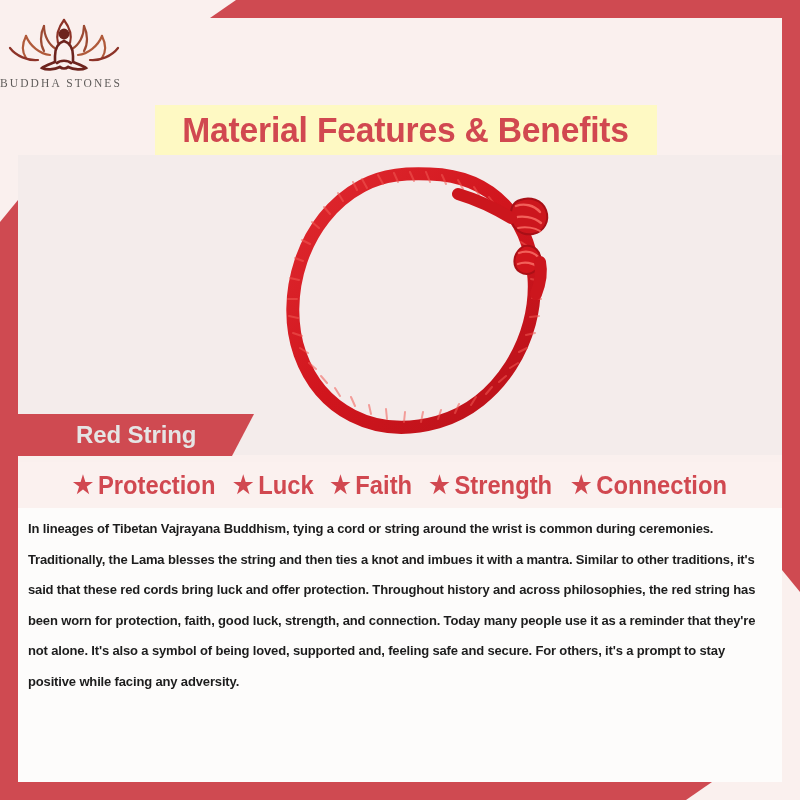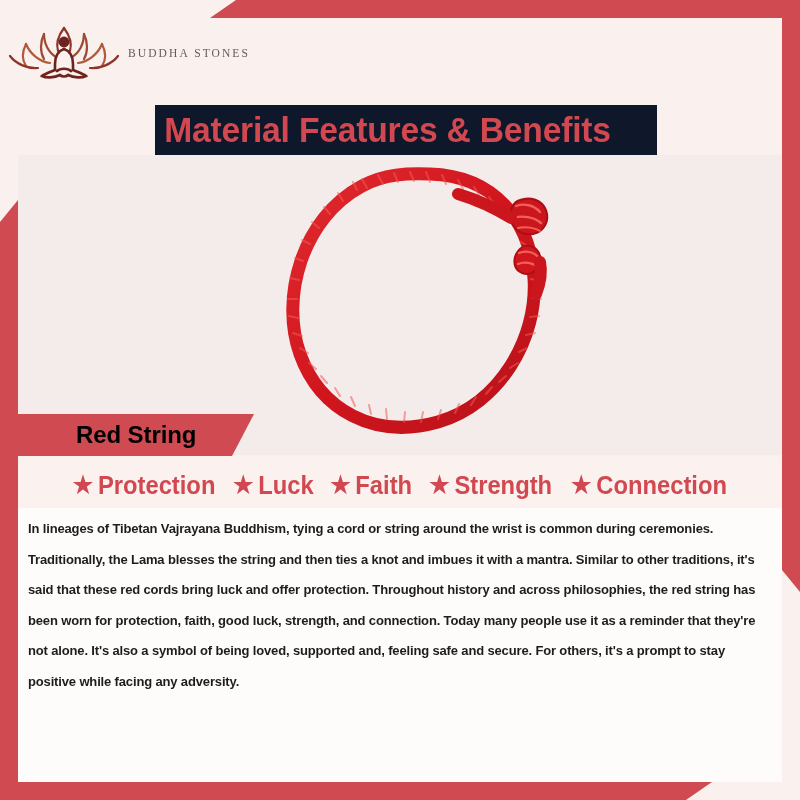--- a/index.html
+++ b/index.html
@@ -58,23 +58,24 @@
   }
 
   
   .header {
     position: absolute;
     top: 0;
     left: 0;
     width: 800px;
     height: 105px;
     display: flex;
-    flex-direction: row;
-    align-items: center;
+    flex-direction: column;
+    align-items: flex-start;
     justify-content: flex-start;
+    padding-top: 14px;
     box-sizing: border-box;
   }
   .logo-mark {
     width: 128px;
     height: 62px;
     display: block;
   }
   .logo-word {
     font-family: "Liberation Serif", serif;
     font-size: 11.5px;
@@ -84,23 +85,24 @@
     white-space: nowrap;
   }
 
   
   .title-band {
     position: absolute;
     top: 105px;
     left: 155px;
     width: 502px;
     height: 50px;
-    background: #0f172a;
+    background: #fef9c3;
     display: flex;
     align-items: center;
+    justify-content: center;
   }
   .title-text {
     font-family: "Liberation Sans Narrow", "Liberation Sans", sans-serif;
     font-weight: bold;
     font-size: 35px;
     color: #d14850;
     letter-spacing: -0.2px;
     transform: scaleX(0.96);
     white-space: nowrap;
   }
@@ -129,21 +131,21 @@
     top: 414px;
     left: 18px;
     width: 236px;
     height: 42px;
     background: #cf4a51;
     clip-path: polygon(0 0, 100% 0, calc(100% - 22px) 100%, 0 100%);
     display: flex;
     align-items: center;
   }
   .ribbon-label {
-    color: #000000;
+    color: #e5e5e5;
     font-weight: bold;
     font-size: 24px;
     padding-left: 58px;
     letter-spacing: -0.1px;
     white-space: nowrap;
   }
 
   
   .benefits {
     position: absolute;

